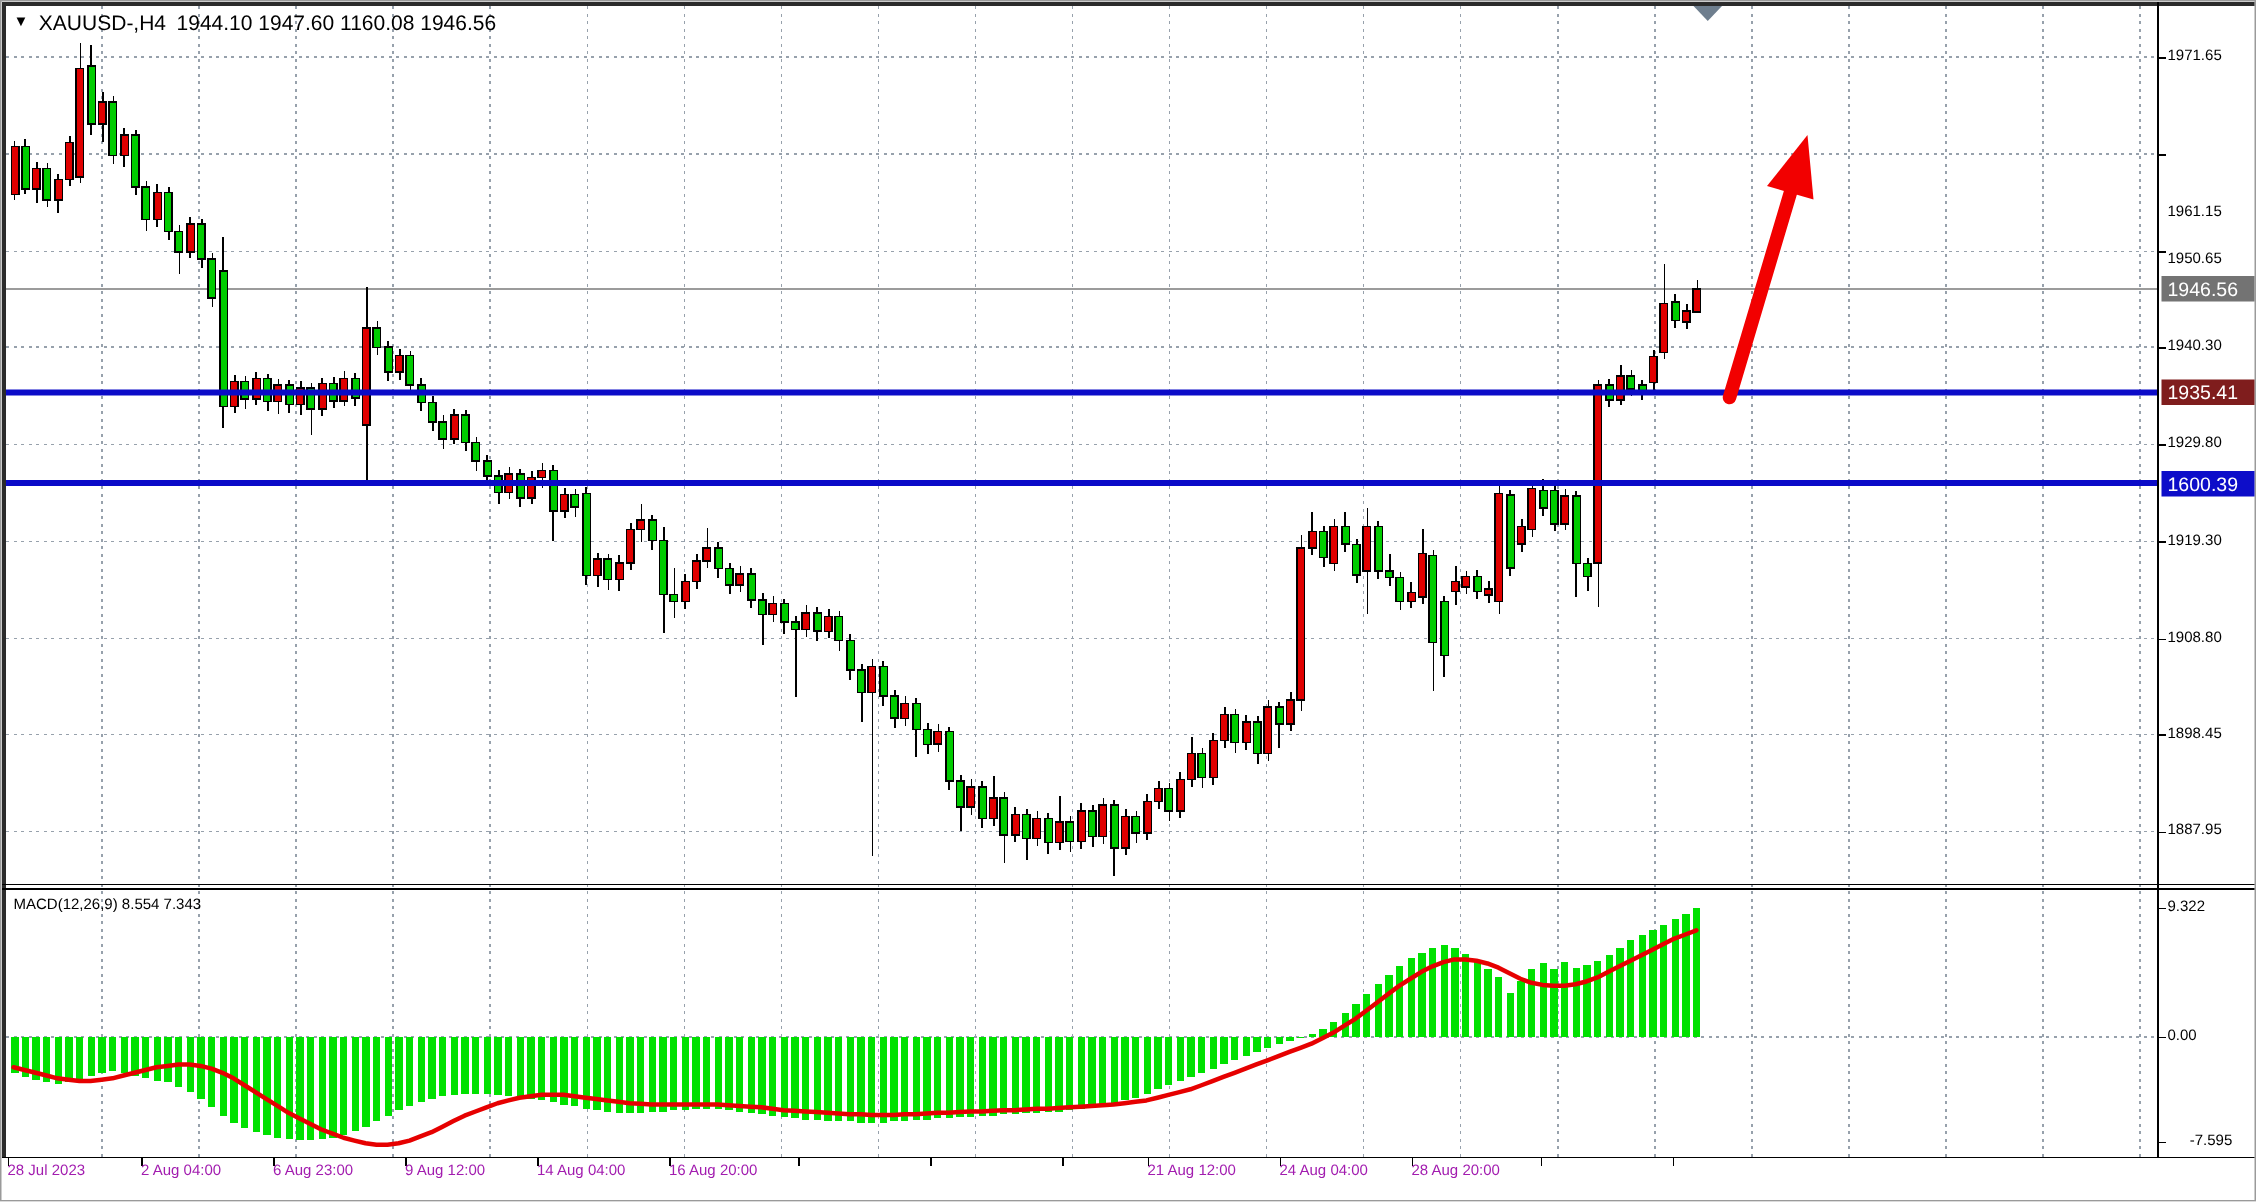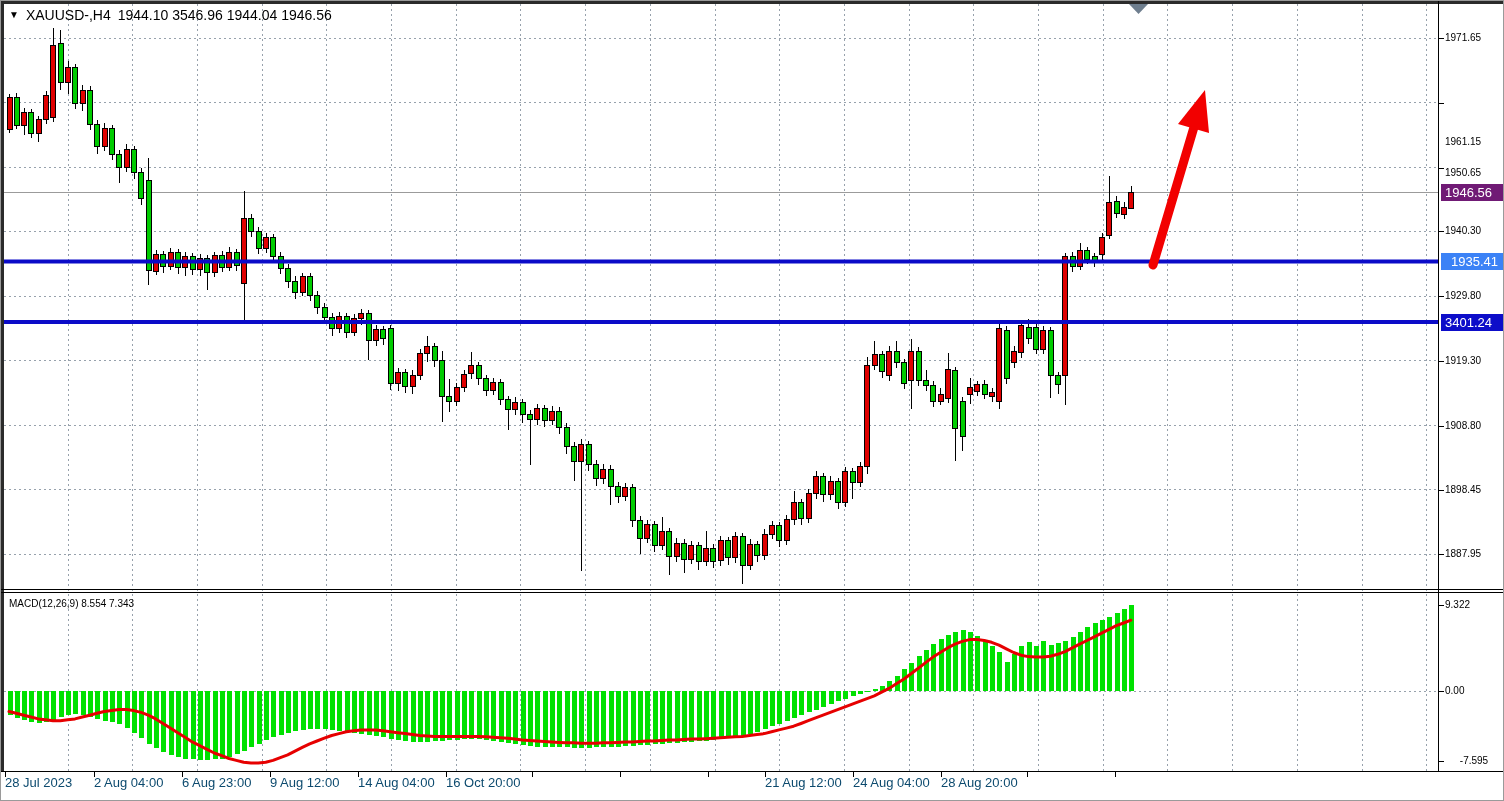--- a/index.html
+++ b/index.html
@@ -12,21 +12,21 @@
   .title-row{
     position:absolute;left:8px;top:6px;font-size:14px;color:#000;
     display:flex;align-items:center;gap:7px;white-space:nowrap;
   }
   .tri{font-size:10px;line-height:10px;color:#000;cursor:pointer;}
   .macd-label{position:absolute;left:8px;top:597px;font-size:10px;color:#000;}
   .axis-label{
     position:absolute;left:1444px;width:58px;height:16px;line-height:16px;
     font-size:10px;color:#000;white-space:nowrap;
   }
-  .time-label{position:absolute;top:774px;font-size:13px;color:#0c4a6e;white-space:nowrap;}
+  .time-label{position:absolute;top:774px;font-size:10px;color:#a21caf;white-space:nowrap;}
   .tag{
     position:absolute;left:1440px;width:63px;height:17px;line-height:17px;
     font-size:13px;color:#fff;padding-left:4px;box-sizing:border-box;white-space:nowrap;
   }
 </style>
 </head>
 <body>
 
 <div class="screen">
   <svg id="chart-svg" width="1504" height="801">
@@ -570,21 +570,21 @@
       </g>
       <polygon points="1128,3 1147,3 1137.5,13" fill="#6e7e8e"></polygon>
       <g>
         <line x1="1152" y1="264" x2="1196" y2="116" stroke="#f20000" stroke-width="9" stroke-linecap="round"></line>
         <polygon points="1204,89 1208,132 1177,123" fill="#f20000"></polygon>
       </g>
     </svg>
   <div class="title-row">
     <span class="tri">▼</span>
     <span>XAUUSD-,H4</span>
-    <span>1944.10 3546.96 1944.04 1946.56</span>
+    <span>1944.10 1947.60 1160.08 1946.56</span>
   </div>
   <div class="macd-label">MACD(12,26,9) 8.554 7.343</div>
   <div id="price-axis">
       <div class="axis-label" style="top: 29px;">1971.65</div>
       <div class="axis-label" style="top: 93.785px; margin-top: 39px;">1961.15</div>
       <div class="axis-label" style="top: 148px; margin-top: 16px;">1950.65</div>
       <div class="axis-label" style="top: 222.429px;">1940.30</div>
       <div class="axis-label" style="top: 287.214px;">1929.80</div>
       <div class="axis-label" style="top: 352px;">1919.30</div>
       <div class="axis-label" style="top: 416.784px;">1908.80</div>
@@ -595,23 +595,23 @@
       <div class="axis-label" style="top: 596.251px;">9.322</div>
       <div class="axis-label" style="top: 682.2px;">0.00</div>
       <div class="axis-label" style="top: 752.226px; text-align: center;">-7.595</div>
     </div>
   <div id="time-axis">
       <div class="time-label" style="left: 4px;">28 Jul 2023</div>
       <div class="time-label" style="left: 93px;">2 Aug 04:00</div>
       <div class="time-label" style="left: 181px;">6 Aug 23:00</div>
       <div class="time-label" style="left: 269px;">9 Aug 12:00</div>
       <div class="time-label" style="left: 357px;">14 Aug 04:00</div>
-      <div class="time-label" style="left: 445px;">16 Oct 20:00</div>
+      <div class="time-label" style="left: 445px;">16 Aug 20:00</div>
       <div class="time-label" style="left: 764px;">21 Aug 12:00</div>
       <div class="time-label" style="left: 852px;">24 Aug 04:00</div>
       <div class="time-label" style="left: 940px;">28 Aug 20:00</div>
     </div>
   <div id="tags">
-      <div class="tag" style="top: 183.305px; background: #701a75;">1946.56</div>
-      <div class="tag" style="top: 252.101px; background: #3b82f6; text-align: center;">1935.41</div>
-      <div class="tag" style="top: 312.567px; background: rgb(13, 13, 201);">3401.24</div>
+      <div class="tag" style="top: 183.305px; background: #737373;">1946.56</div>
+      <div class="tag" style="top: 252.101px; background: #7f1d1d;">1935.41</div>
+      <div class="tag" style="top: 312.567px; background: rgb(13, 13, 201);">1600.39</div>
     </div>
 </div>
 
 </body></html>

